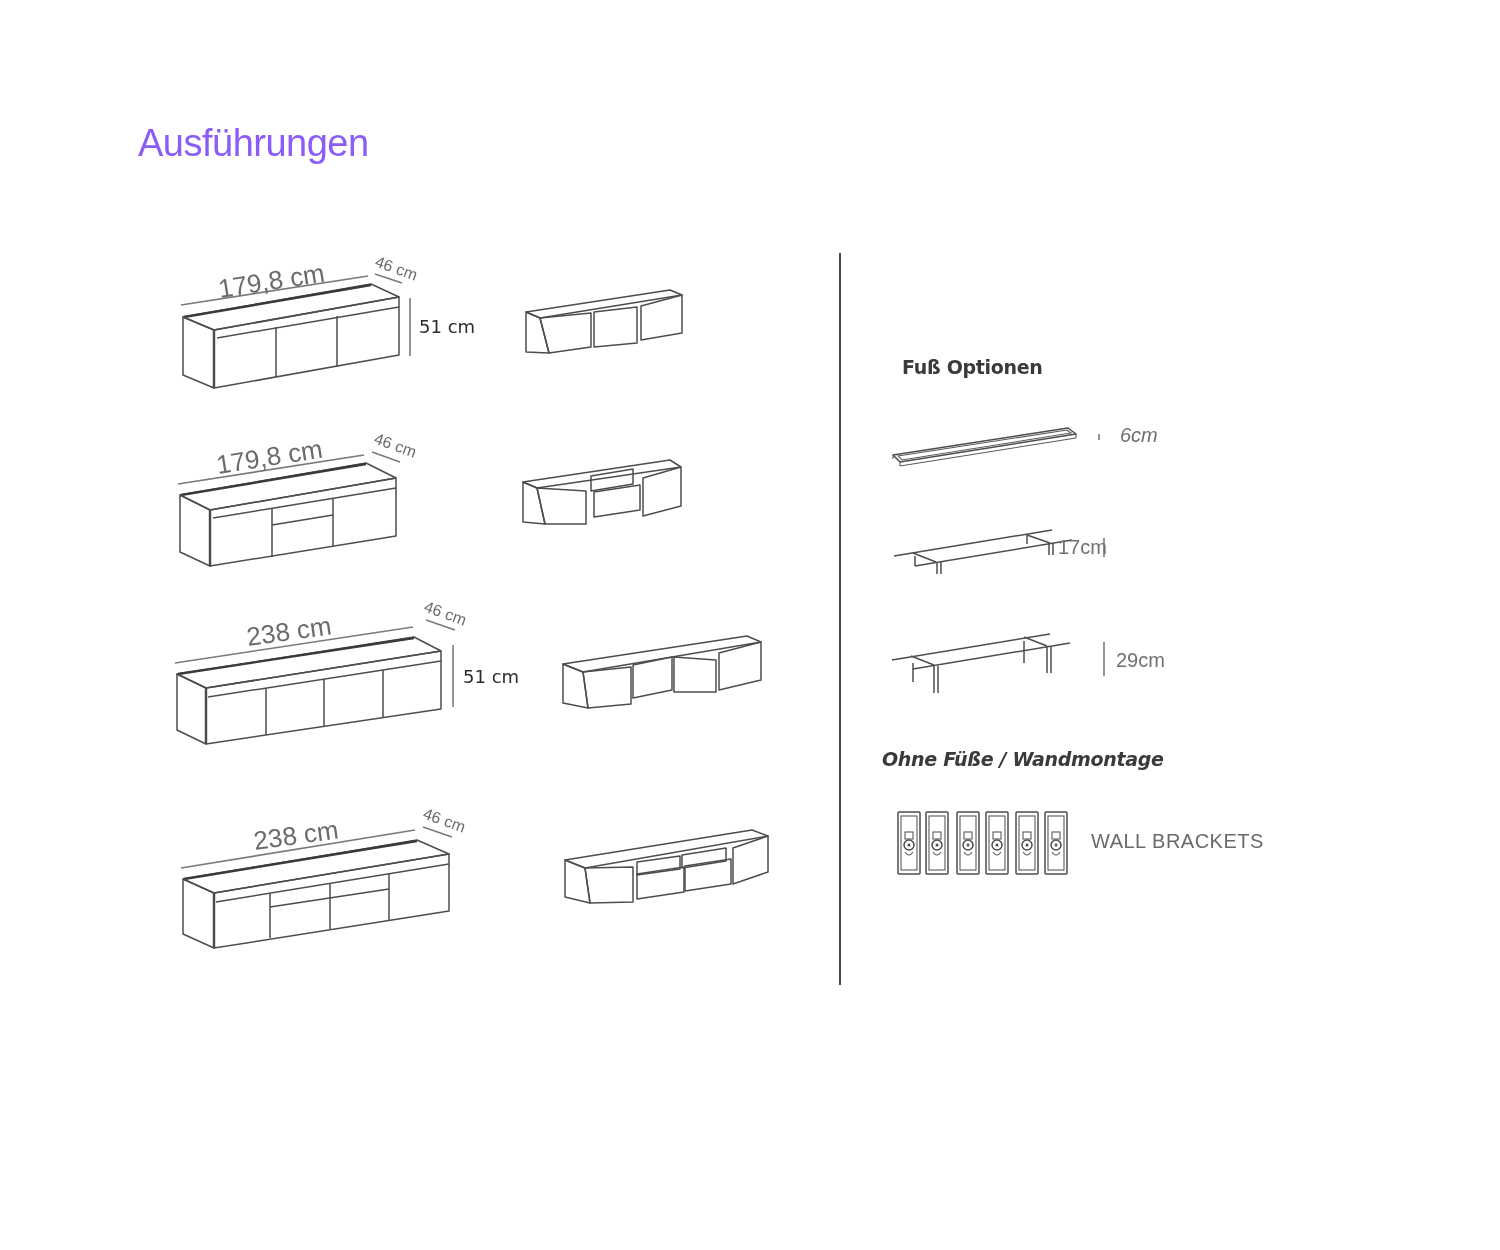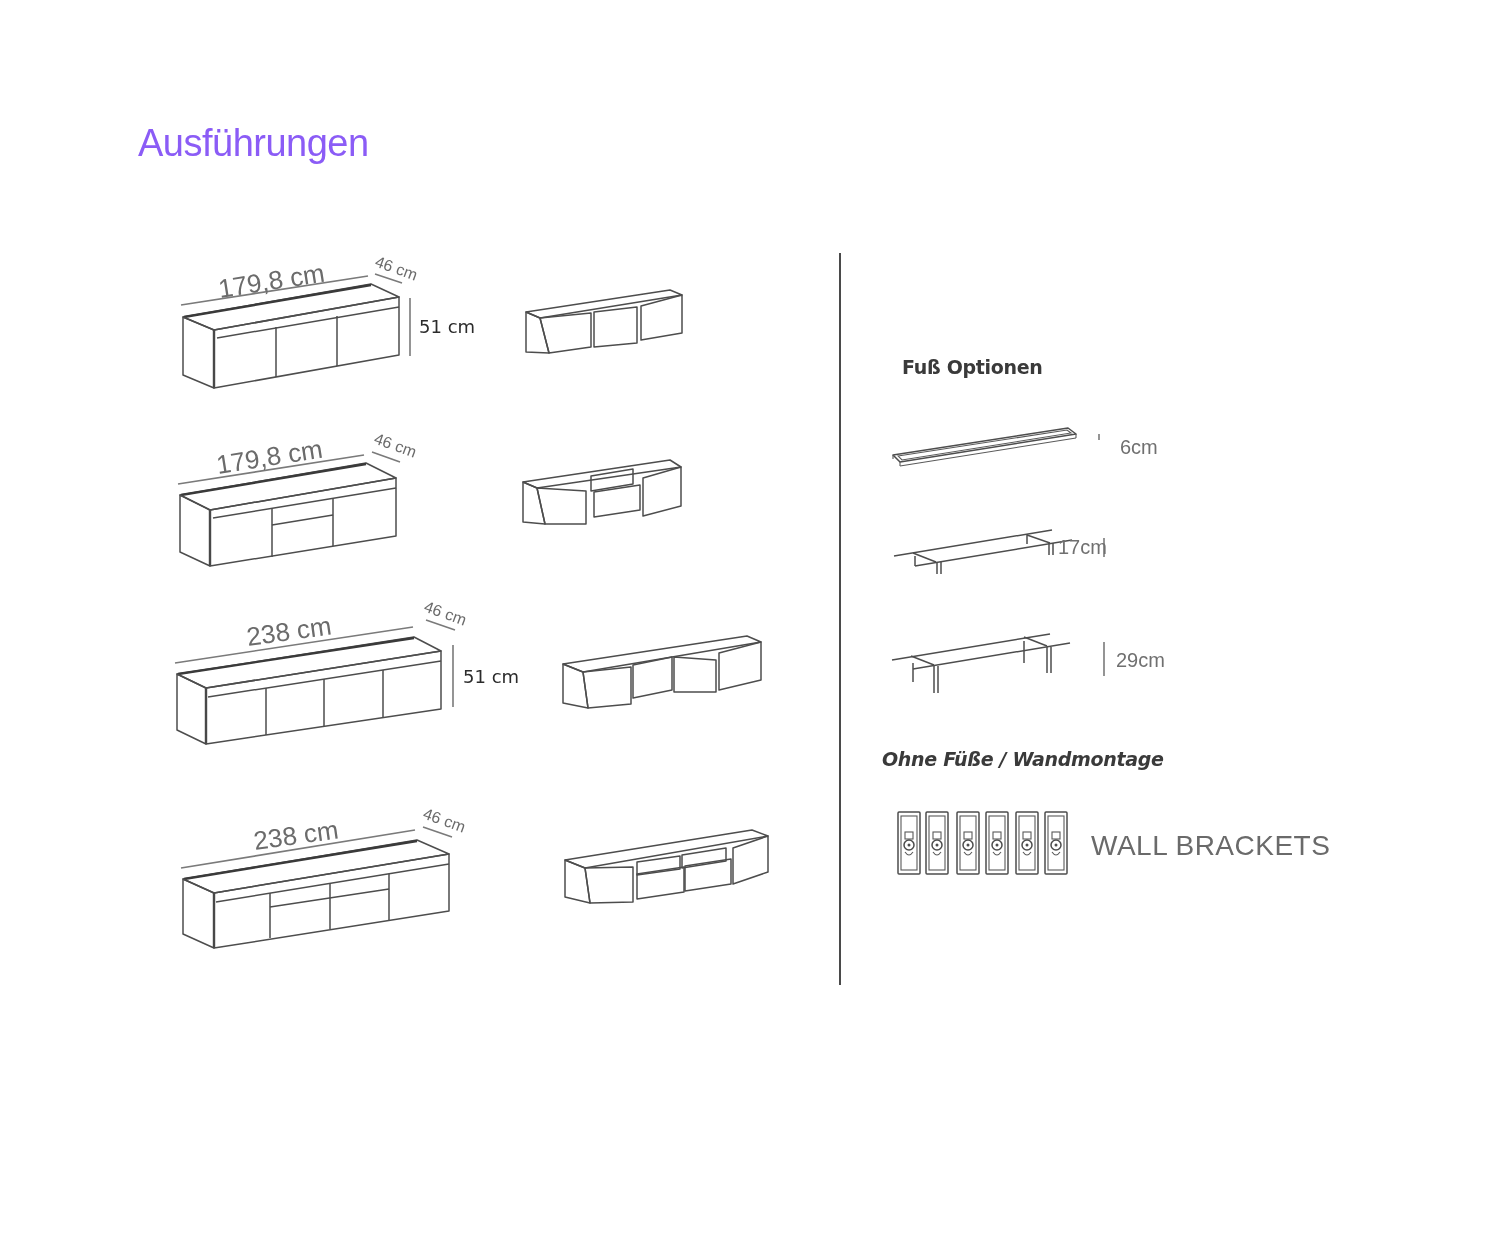--- a/index.html
+++ b/index.html
@@ -7,21 +7,21 @@
          font-family:"DejaVu Sans", sans-serif; color:#2a2a2a; }
   .abs { position:absolute; }
   .page-title { left:138px; top:122px; font-size:38px; font-weight:400; color:#8b5cf6;
                 letter-spacing:-0.5px; font-family:"Liberation Sans", sans-serif; }
   .sheet { left:0; top:0; width:1500px; height:1250px; }
   .dim-text { font-family:"Liberation Sans", sans-serif; fill:#6b6b6b; }
   .dim-dark { font-family:"DejaVu Sans", sans-serif; fill:#2b2b2b; }
   .divider { left:839px; top:253px; width:2px; height:732px; background:#4a4a4a; }
   .section-h { font-family:"DejaVu Sans", sans-serif; font-weight:bold; font-size:19px; color:#3a3a3a; letter-spacing:-0.3px; }
   .foot-label { font-family:"Liberation Sans", sans-serif; font-size:20px; color:#707070; }
-  .wall-label { font-family:"Liberation Sans", sans-serif; font-size:28px; color:#6a6a6a; letter-spacing:0.5px; }
+  .wall-label { font-family:"Liberation Sans", sans-serif; font-size:20px; color:#6a6a6a; letter-spacing:0.5px; }
 </style>
 </head>
 <body>
 
 <div class="abs page-title">Ausführungen</div>
 
 <div class="abs divider"></div>
 
 <svg class="abs sheet" viewBox="0 0 1500 1250" xmlns="http://www.w3.org/2000/svg">
   <defs>
@@ -228,18 +228,18 @@
       <rect class="thin" x="3" y="4" width="16" height="54"></rect>
       <rect class="thin" x="7" y="20" width="8" height="7"></rect>
       <circle class="ln" cx="11" cy="33" r="5"></circle>
       <circle cx="11" cy="33" r="1.5" fill="#4d4d4d"></circle>
       <path class="thin" d="M7,40 Q11,46 15,40"></path>
     </g>
   </g>
 </svg>
 
 <div class="abs section-h" style="left:882px; top:356px;margin-left:20px;">Fuß Optionen</div>
-<div class="abs foot-label" style="left:1120px; top:436px;">6cm</div>
+<div class="abs foot-label" style="left:1120px; top:424px;font-style:italic;">6cm</div>
 <div class="abs foot-label" style="left:1058px; top:536px;">17cm</div>
 <div class="abs foot-label" style="left:1116px; top:649px;text-align:center;">29cm</div>
 
 <div class="abs section-h" style="left:882px; top:748px;font-style:italic;">Ohne Füße / Wandmontage</div>
 <div class="abs wall-label" style="left:1091px; top:830px;">WALL BRACKETS</div>
 
 </body></html>

